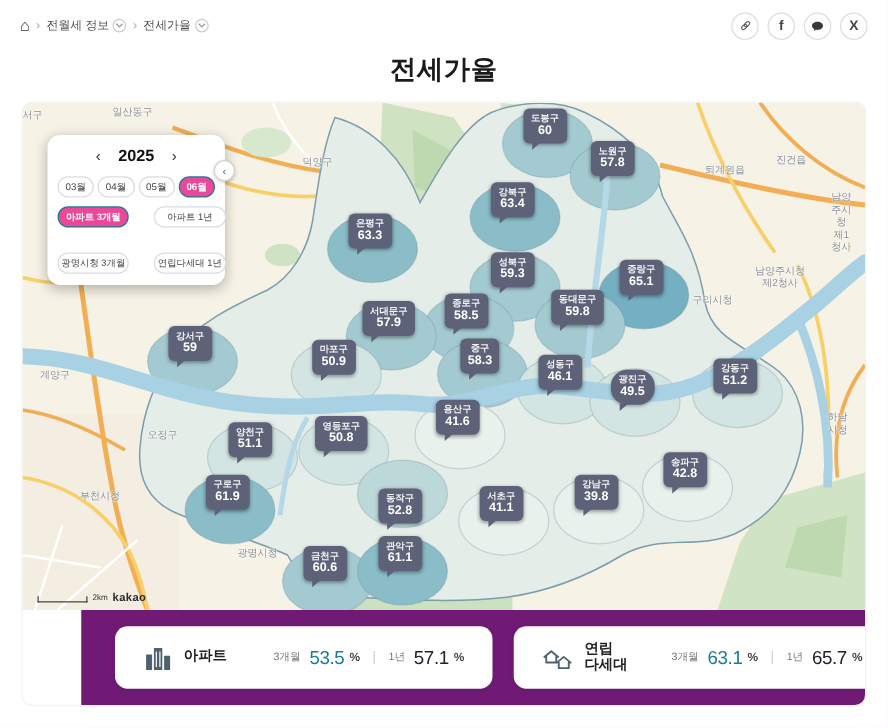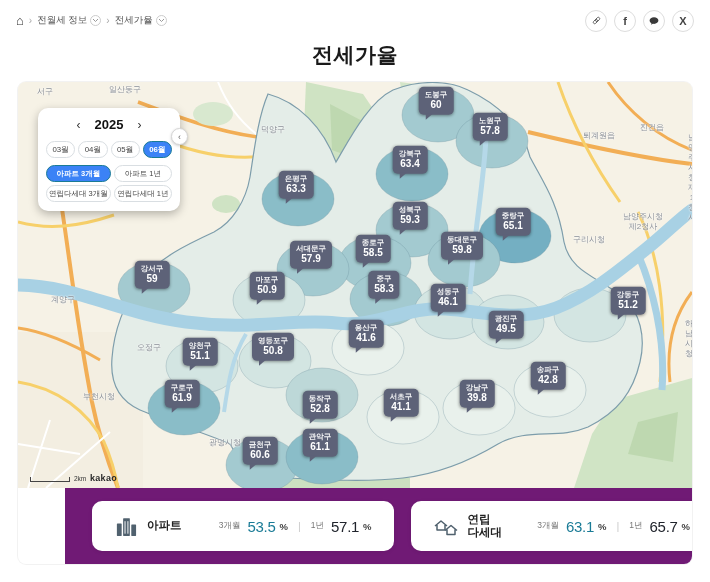--- a/index.html
+++ b/index.html
@@ -17,36 +17,36 @@
   .sbtn { width:22px; height:22px; border-radius:50%; border:1px solid #ddd; background:#fff; display:flex; align-items:center; justify-content:center; color:#444; font-size:11px; font-weight:700; cursor:pointer; }
   .sbtn svg { display:block; }
 
   h1.title { text-align:center; font-size:21px; font-weight:800; color:#1a1a1a; margin:9px 0 13px; letter-spacing:.5px; }
 
   
   .map-block { width:674px; margin:0 18px; border-radius:8px; overflow:hidden; box-shadow:0 0 0 1px rgba(0,0,0,.05); }
   .map-area { position:relative; width:674px; height:406px; background:#f6f2e6; }
   .map-area > svg { position:absolute; left:0; top:0; }
 
-  .maplabel { position:absolute; transform:translate(-50%,-50%); font-size:8px; color:#8a8f96; white-space:pre-line; text-align:center; line-height:1.25; text-shadow:0 0 2px #fff,0 0 2px #fff; pointer-events:none;margin-left:19px; }
+  .maplabel { position:absolute; transform:translate(-50%,-50%); font-size:8px; color:#8a8f96; white-space:pre-line; text-align:center; line-height:1.25; text-shadow:0 0 2px #fff,0 0 2px #fff; pointer-events:none; }
 
   .badge { position:absolute; transform:translate(-50%,-50%); background:#5d6278; color:#fff; border-radius:5px; padding:3px 6px 4px; text-align:center; box-shadow:0 1px 3px rgba(0,0,0,.35); z-index:5; cursor:pointer; }
   .badge::after { content:''; position:absolute; left:7px; bottom:-5px; width:0; height:0; border-top:6px solid #5d6278; border-right:7px solid transparent; }
   .badge .bname { display:block; font-size:7.5px; line-height:1.25; opacity:.92; white-space:nowrap;font-weight:bold; }
   .badge .bval { display:block; font-size:10px; font-weight:800; line-height:1.2; }
 
   
   .panel { position:absolute; left:20px; top:26px; width:142px; background:#fff; border-radius:10px; box-shadow:0 3px 10px rgba(0,0,0,.28); padding:9px 8px 9px; z-index:10; }
   .yrow { display:flex; align-items:center; justify-content:center; gap:14px; margin-bottom:9px; }
   .yarr { font-size:12px; color:#333; cursor:pointer; line-height:1; background:none; border:none; font-family:inherit; }
   .year { font-size:13px; font-weight:800; color:#111; }
   .mrow { display:grid; grid-template-columns:repeat(4,1fr); gap:3px; margin-bottom:7px; }
   .chip { border:1px solid #d9dee2; background:#fff; color:#444; border-radius:9px; font-size:7.8px; padding:3px 0; text-align:center; cursor:pointer; font-family:inherit; white-space:nowrap; line-height:1.2; }
-  .chip.sel { background:#3b82f6; border-color:#1a7b96; color:#fff; font-weight:700; }
-  .frow { display:grid; grid-template-columns:1fr 1fr; gap:3px; margin-top:4px; }
+  .chip.sel { background:#ec4899; border-color:#1a7b96; color:#fff; font-weight:700; }
+  .frow { display:grid; grid-template-columns:1fr 1fr; gap:20px; margin-top:4px; }
   .frow .chip { padding:3px 2px; font-size:7.5px; }
   .collapse { position:absolute; right:-8px; top:20px; width:17px; height:17px; border-radius:50%; background:#fff; border:1px solid #d5d5d5; color:#666; font-size:9px; display:flex; align-items:center; justify-content:center; cursor:pointer; box-shadow:0 1px 3px rgba(0,0,0,.2); }
 
   
   .scalebar { position:absolute; left:12px; bottom:6px; display:flex; align-items:flex-end; gap:4px; z-index:6; }
   .scaleline { width:40px; height:5px; border-left:1px solid #444; border-right:1px solid #444; border-bottom:1px solid #444; }
   .scaletxt { font-size:6.5px; color:#333; }
   .attr { position:absolute; left:72px; bottom:5px; font-size:9px; font-weight:800; color:#2a2a2a; letter-spacing:.3px; z-index:6; }
 
   
@@ -239,25 +239,25 @@
           <span class="bval">57.9</span>
         </div>
         <div class="badge" style="left: 366px; top: 203px;">
           <span class="bname">중구</span>
           <span class="bval">58.3</span>
         </div>
         <div class="badge" style="left: 430px; top: 216px;">
           <span class="bname">성동구</span>
           <span class="bval">46.1</span>
         </div>
-        <div class="badge" style="left: 488px; top: 243px;">
+        <div class="badge" style="left: 488px; top: 228px; border-radius: 13px;">
           <span class="bname">광진구</span>
           <span class="bval">49.5</span>
         </div>
-        <div class="badge" style="left: 570px; top: 219px; margin-left: 40px;">
+        <div class="badge" style="left: 570px; top: 219px;">
           <span class="bname">강동구</span>
           <span class="bval">51.2</span>
         </div>
         <div class="badge" style="left: 249px; top: 204px;">
           <span class="bname">마포구</span>
           <span class="bval">50.9</span>
         </div>
         <div class="badge" style="left: 134px; top: 193px;">
           <span class="bname">강서구</span>
           <span class="bval">59</span>
@@ -312,21 +312,21 @@
       </div>
       <div class="mrow" id="months">
           <button class="chip">03월</button>
           <button class="chip">04월</button>
           <button class="chip">05월</button>
           <button class="chip sel">06월</button>
         </div>
       <div class="frow" id="filters">
           <button class="chip sel">아파트 3개월</button>
           <button class="chip">아파트 1년</button>
-          <button class="chip">연립다세대 3개월</button>
+          <button class="chip">광명시청 3개월</button>
           <button class="chip">연립다세대 1년</button>
         </div>
       <div class="collapse">‹</div>
     </div>
 
     <div class="scalebar">
       <span class="scaleline"></span>
       <span class="scaletxt">2km</span>
     </div>
     <div class="attr">kakao</div>

